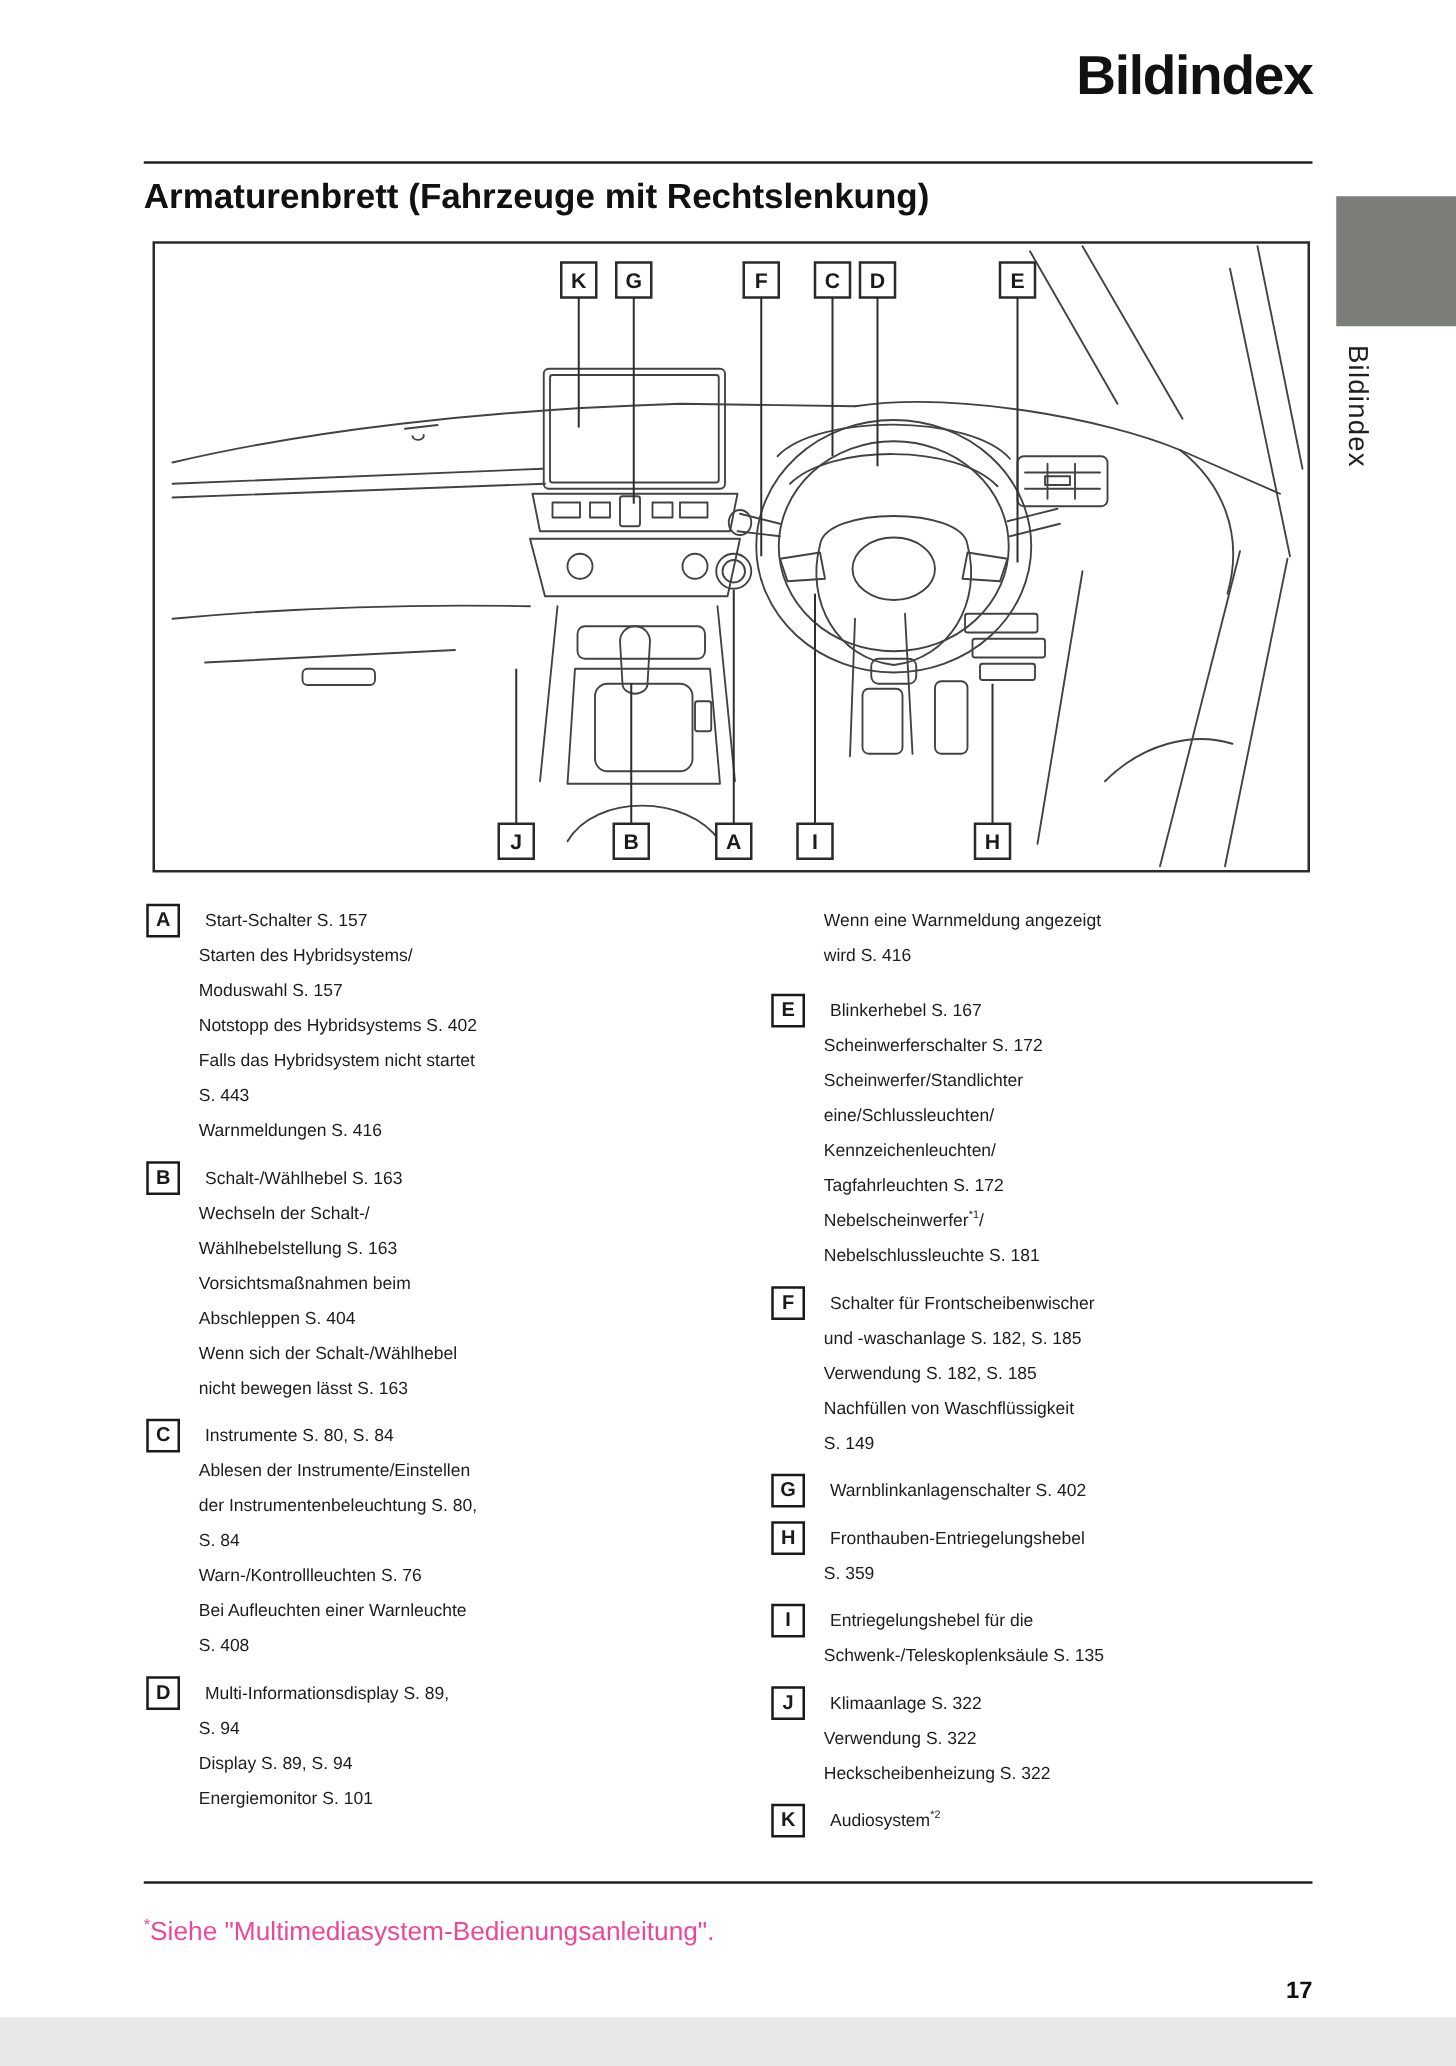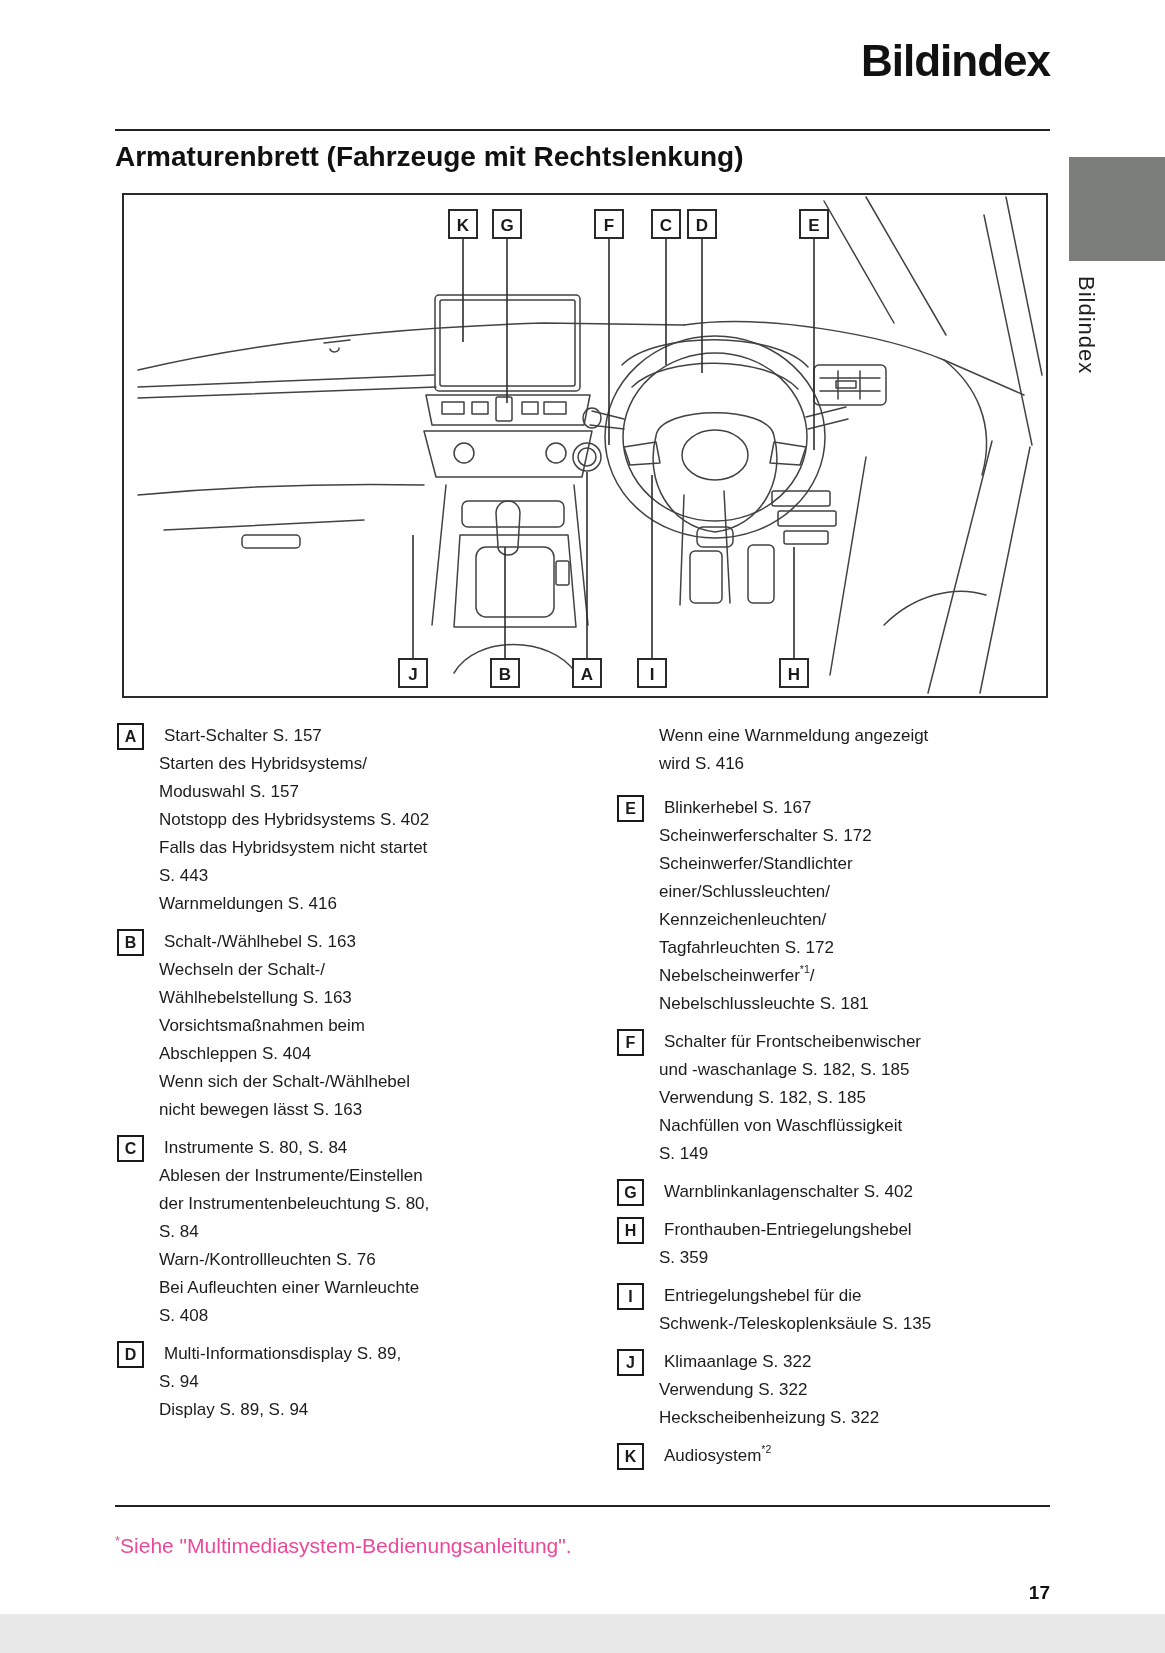--- a/index.html
+++ b/index.html
@@ -41,21 +41,21 @@
   .col-right{left:617px;}
   .idx-item{position:relative;margin-bottom:10px;}
   .idx-item.no-badge-item{margin-bottom:16px;}
   .badge{
     position:absolute;left:0;top:1px;
     width:27px;height:27px;box-sizing:border-box;
     border:2px solid #1a1a1a;background:#fff;
     display:flex;align-items:center;justify-content:center;
     font-size:16px;font-weight:bold;color:#1a1a1a;
   }
-  .item-lines{margin-left:42px;font-size:17px;line-height:28px;color:#1c1c1c;}
+  .item-lines{margin-left:42px;font-size:14px;line-height:28px;color:#1c1c1c;}
   .line.first{padding-left:5px;}
   sup{font-size:0.62em;position:relative;top:-1px;vertical-align:super;line-height:0;}
   .footnote{position:absolute;left:115px;top:1534px;font-size:21px;color:#ec4899;}
   .footnote sup{top:0;}
   .page-number{position:absolute;top:1582px;right:115px;font-size:19px;font-weight:bold;color:#111;}
 </style>
 </head>
 <body>
 
 <div class="page">
@@ -218,37 +218,38 @@
           <div class="line">Bei Aufleuchten einer Warnleuchte</div>
           <div class="line">S. 408</div>
         </div>
       </div>
       <div class="idx-item">
         <span class="badge">D</span>
         <div class="item-lines">
           <div class="line first">Multi-Informationsdisplay S. 89,</div>
           <div class="line">S. 94</div>
           <div class="line">Display S. 89, S. 94</div>
+          <div class="line">Energiemonitor S. 101</div>
         </div>
       </div>
     </div>
   <div class="col col-right" id="col-right">
       <div class="idx-item no-badge-item">
         <div class="item-lines">
           <div class="line">Wenn eine Warnmeldung angezeigt</div>
           <div class="line">wird S. 416</div>
         </div>
       </div>
       <div class="idx-item">
         <span class="badge">E</span>
         <div class="item-lines">
           <div class="line first">Blinkerhebel S. 167</div>
           <div class="line">Scheinwerferschalter S. 172</div>
           <div class="line">Scheinwerfer/Standlichter</div>
-          <div class="line">einer/Schlussleuchten/</div>
+          <div class="line">eine/Schlussleuchten/</div>
           <div class="line">Kennzeichenleuchten/</div>
           <div class="line">Tagfahrleuchten S. 172</div>
           <div class="line">Nebelscheinwerfer<sup>*1</sup>/</div>
           <div class="line">Nebelschlussleuchte S. 181</div>
         </div>
       </div>
       <div class="idx-item">
         <span class="badge">F</span>
         <div class="item-lines">
           <div class="line first">Schalter für Frontscheibenwischer</div>

